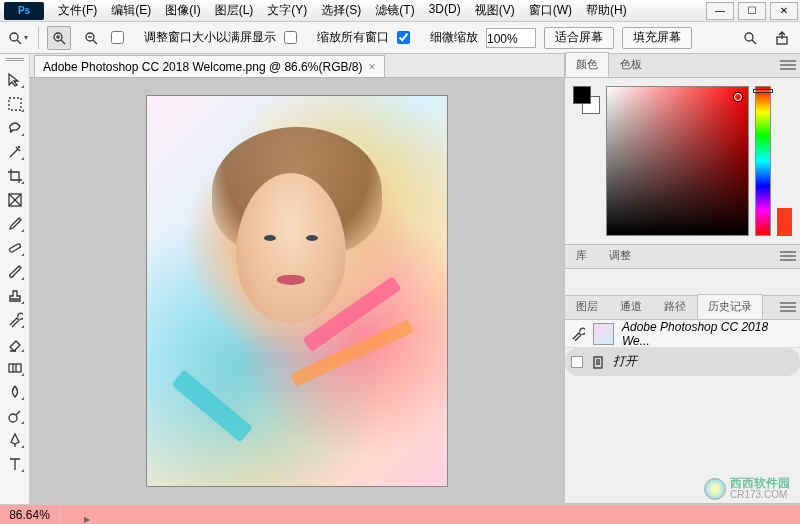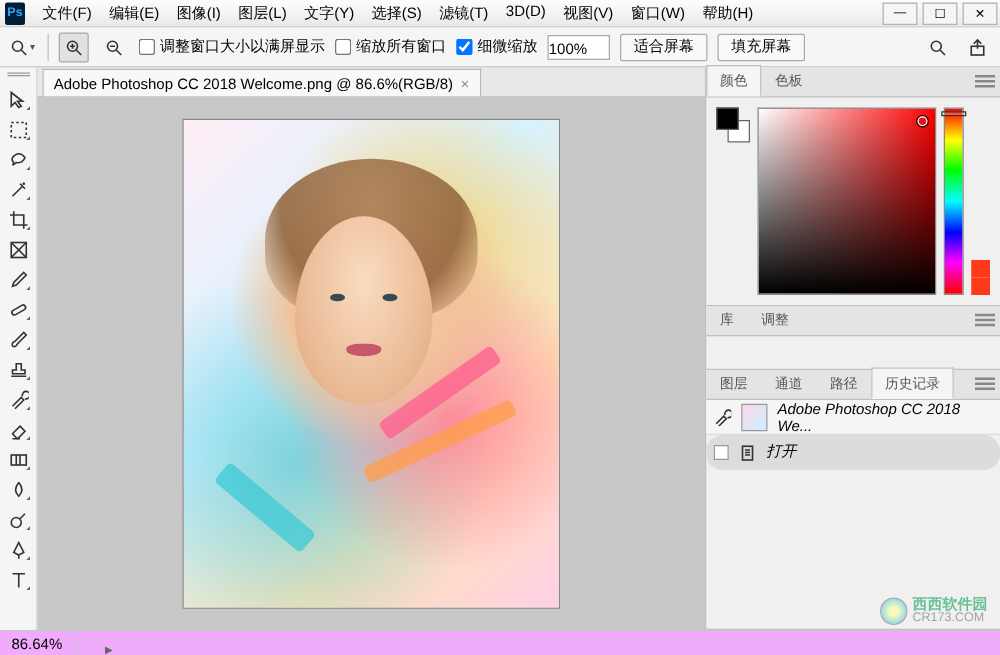--- a/index.html
+++ b/index.html
@@ -1,33 +1,33 @@
 <!DOCTYPE html>
 <html><head>
 <meta charset="utf-8">
 <style>
   * { box-sizing: border-box; margin: 0; padding: 0; font-family: "Segoe UI", "Microsoft YaHei", Arial, sans-serif; font-size: 12px; user-select: none; }
   body { width: 800px; height: 524px; background: #f0f0f0; overflow: hidden; position: relative; }
 
   
   .titlebar { height: 22px; background: linear-gradient(#fdfdfd,#e9e9e9); border-bottom: 1px solid #c8c8c8; display: flex; align-items: center; }
-  .ps-logo { width: 16px; height: 18px; margin-left: 4px; background: #001e36; color: #31a8ff; font-weight: bold; font-size: 10px; display: flex; align-items: center; justify-content: center; border-radius: 2px; }
+  .ps-logo { width: 40px; height: 18px; margin-left: 4px; background: #001e36; color: #31a8ff; font-weight: bold; font-size: 10px; display: flex; align-items: center; justify-content: center; border-radius: 2px; }
   .menus { display: flex; margin-left: 8px; gap: 2px; }
   .menu-item { padding: 2px 6px; cursor: default; }
   .win-controls { margin-left: auto; display: flex; }
   .win-btn { width: 28px; height: 18px; border: 1px solid #b0b0b0; background: #f5f5f5; margin: 1px 2px; display: flex; align-items: center; justify-content: center; font-size: 10px; }
 
   
   .options-bar { height: 32px; background: #f5f5f5; border-bottom: 1px solid #c0c0c0; display: flex; align-items: center; padding: 0 6px; gap: 8px; }
   .opt-sep { width: 1px; height: 22px; background: #c0c0c0; }
   .icon-btn { width: 24px; height: 24px; display: flex; align-items: center; justify-content: center; border: 1px solid transparent; border-radius: 2px; }
   .icon-btn.active { background: #e2e2e2; border-color: #a8a8a8; }
   .dd { display: flex; align-items: center; gap: 2px; }
   .chev { font-size: 8px; color: #555; }
-  .chk { display: flex; align-items: center; gap: 4px; }
+  .chk { display: flex; align-items: center; gap: 20px; }
   .chk input { width: 13px; height: 13px; }
   .zoom-box { width: 50px; height: 20px; border: 1px solid #aaa; background: #fff; line-height: 20px; }
   .pill-btn { height: 22px; padding: 0 10px; border: 1px solid #aaa; background: #f9f9f9; border-radius: 2px; display: flex; align-items: center; }
 
   
   .workspace { position: absolute; top: 54px; left: 0; right: 0; bottom: 20px; display: flex; }
   .toolbar { width: 30px; background: #f5f5f5; border-right: 1px solid #d0d0d0; display: flex; flex-direction: column; align-items: center; padding-top: 4px; gap: 4px; }
   .tool-grip { width: 18px; height: 6px; display: flex; flex-direction: column; gap: 1px; margin-bottom: 2px; }
   .tool-grip div { height: 1px; background: #999; }
   .tool { width: 22px; height: 20px; display: flex; align-items: center; justify-content: center; border: 1px solid transparent; position: relative; }
@@ -87,21 +87,21 @@
 
   .lib-body { height: 26px; }
 
   .layers-body { padding: 0; }
   .hist-row { display: flex; align-items: center; height: 28px; padding: 0 6px; gap: 8px; border-bottom: 1px solid #dcdcdc; background: #f5f5f5; font-style: italic; }
   .hist-row.sel { background: #dcdcdc; border-radius: 13px; }
   .thumb { width: 22px; height: 22px; border: 1px solid #999; background: linear-gradient(135deg,#ffd6ea,#c9f0ff); }
   .row-check{ width:12px; height:12px; border:1px solid #999; background:#fff;}
 
   
-  .statusbar { position: absolute; left: 0; right: 0; bottom: 0; height: 20px; background: #f0abfc; border-top: 1px solid #c8c8c8; display: flex; align-items: flex-end; font-size: 11px; gap: 16px; }
+  .statusbar { position: absolute; left: 0; right: 0; bottom: 0; height: 20px; background: #fca5a5; border-top: 1px solid #c8c8c8; display: flex; align-items: flex-end; font-size: 11px; gap: 16px; }
   .status-zoom { width: 60px; text-align: center; border-right: 1px solid #c8c8c8; height: 100%; line-height: 20px; }
   .status-info { padding: 0 8px; display: flex; align-items: center; gap: 4px; }
   .status-arrow { font-size: 8px; color: #666; }
 
   
   .watermark { position: absolute; right: 10px; bottom: 24px; font-size: 11px; color: #4a4a4a; opacity: 0.65; display:flex; align-items:center; gap:4px;}
   .watermark .wm-logo{ width:22px; height:22px; border-radius:50%; background: radial-gradient(circle,#ff9 25%,#8dd 60%,#3aa 100%); border:1px solid #888;}
   .watermark .wm-txt{ display:flex; flex-direction:column; line-height:11px;}
   .wm-top{font-weight:bold; color:#2a6;}
   .wm-bot{color:#777; font-size:10px;}

